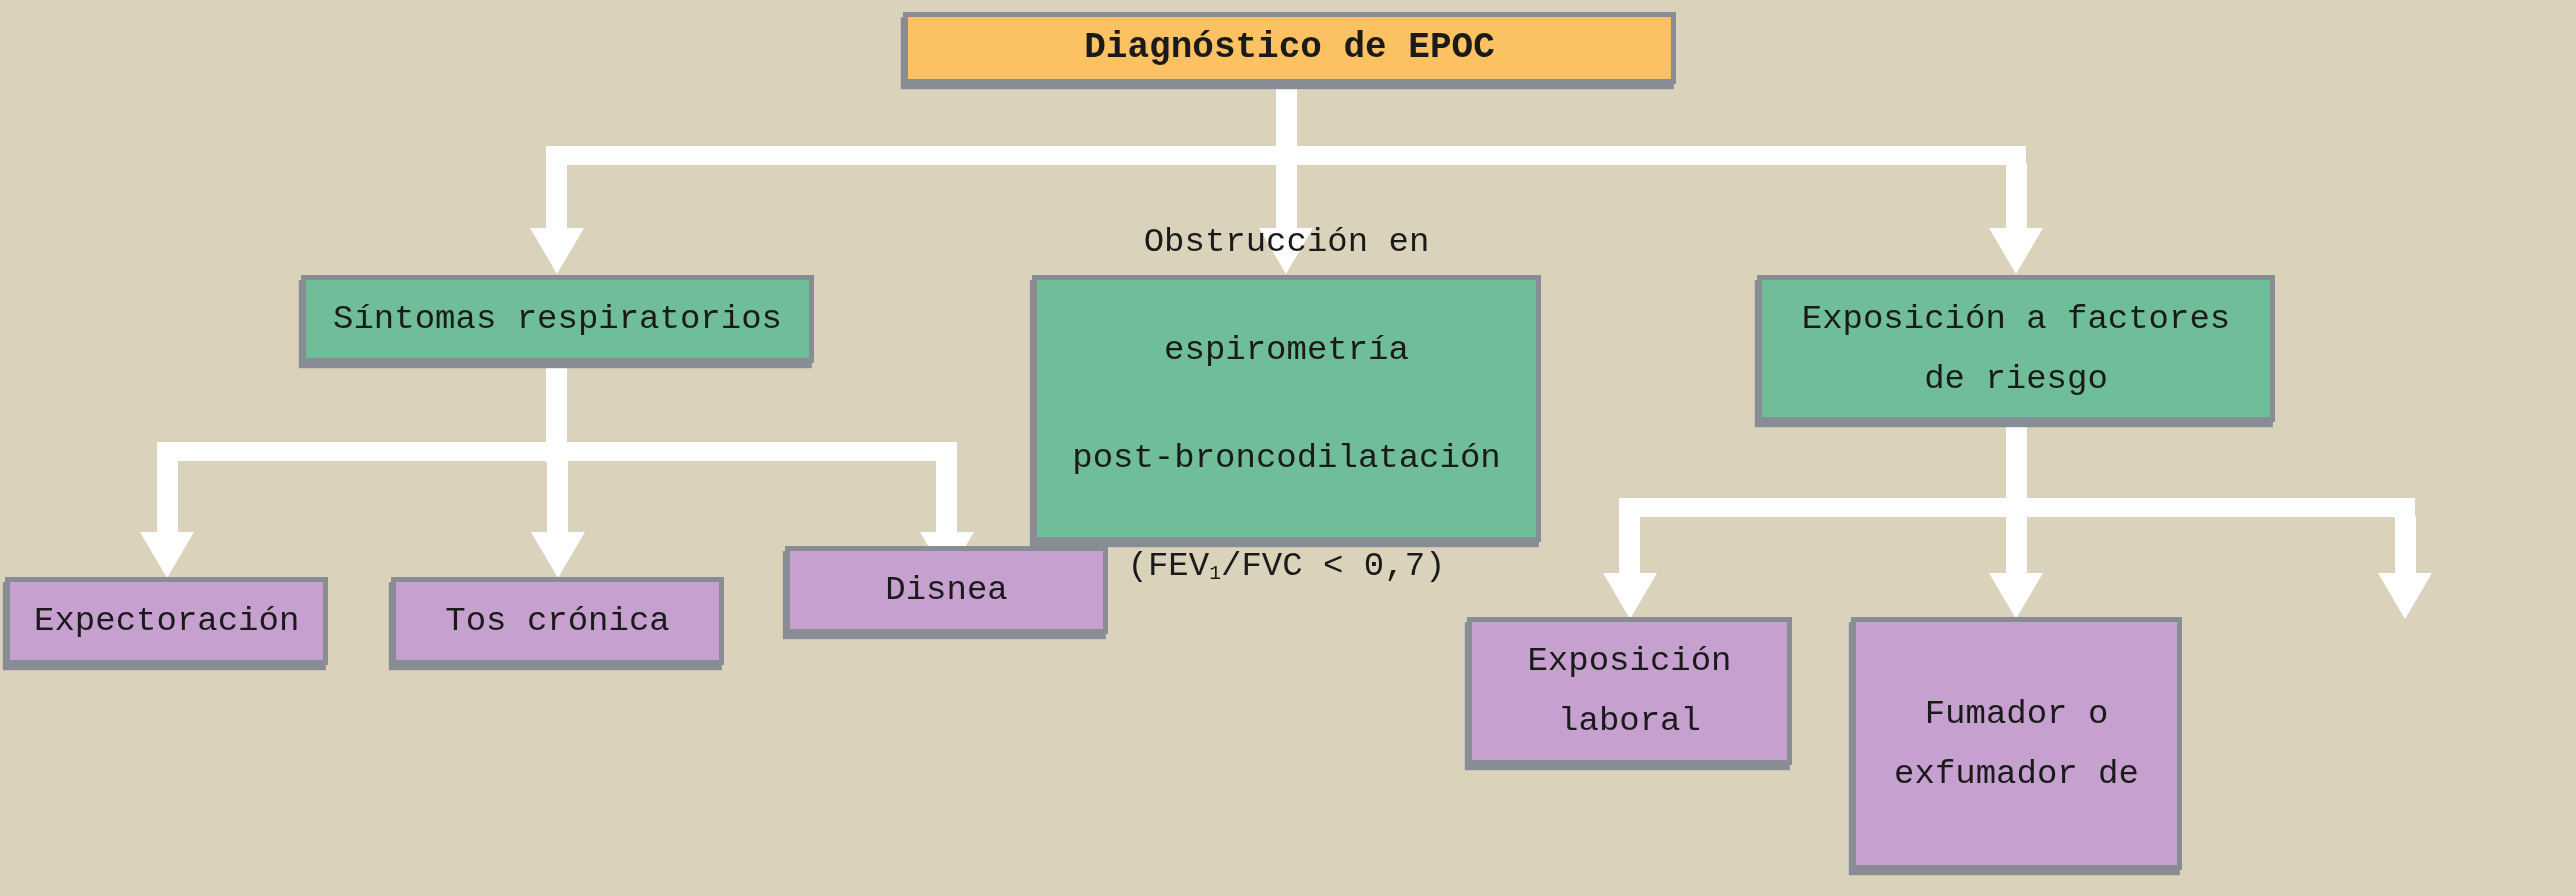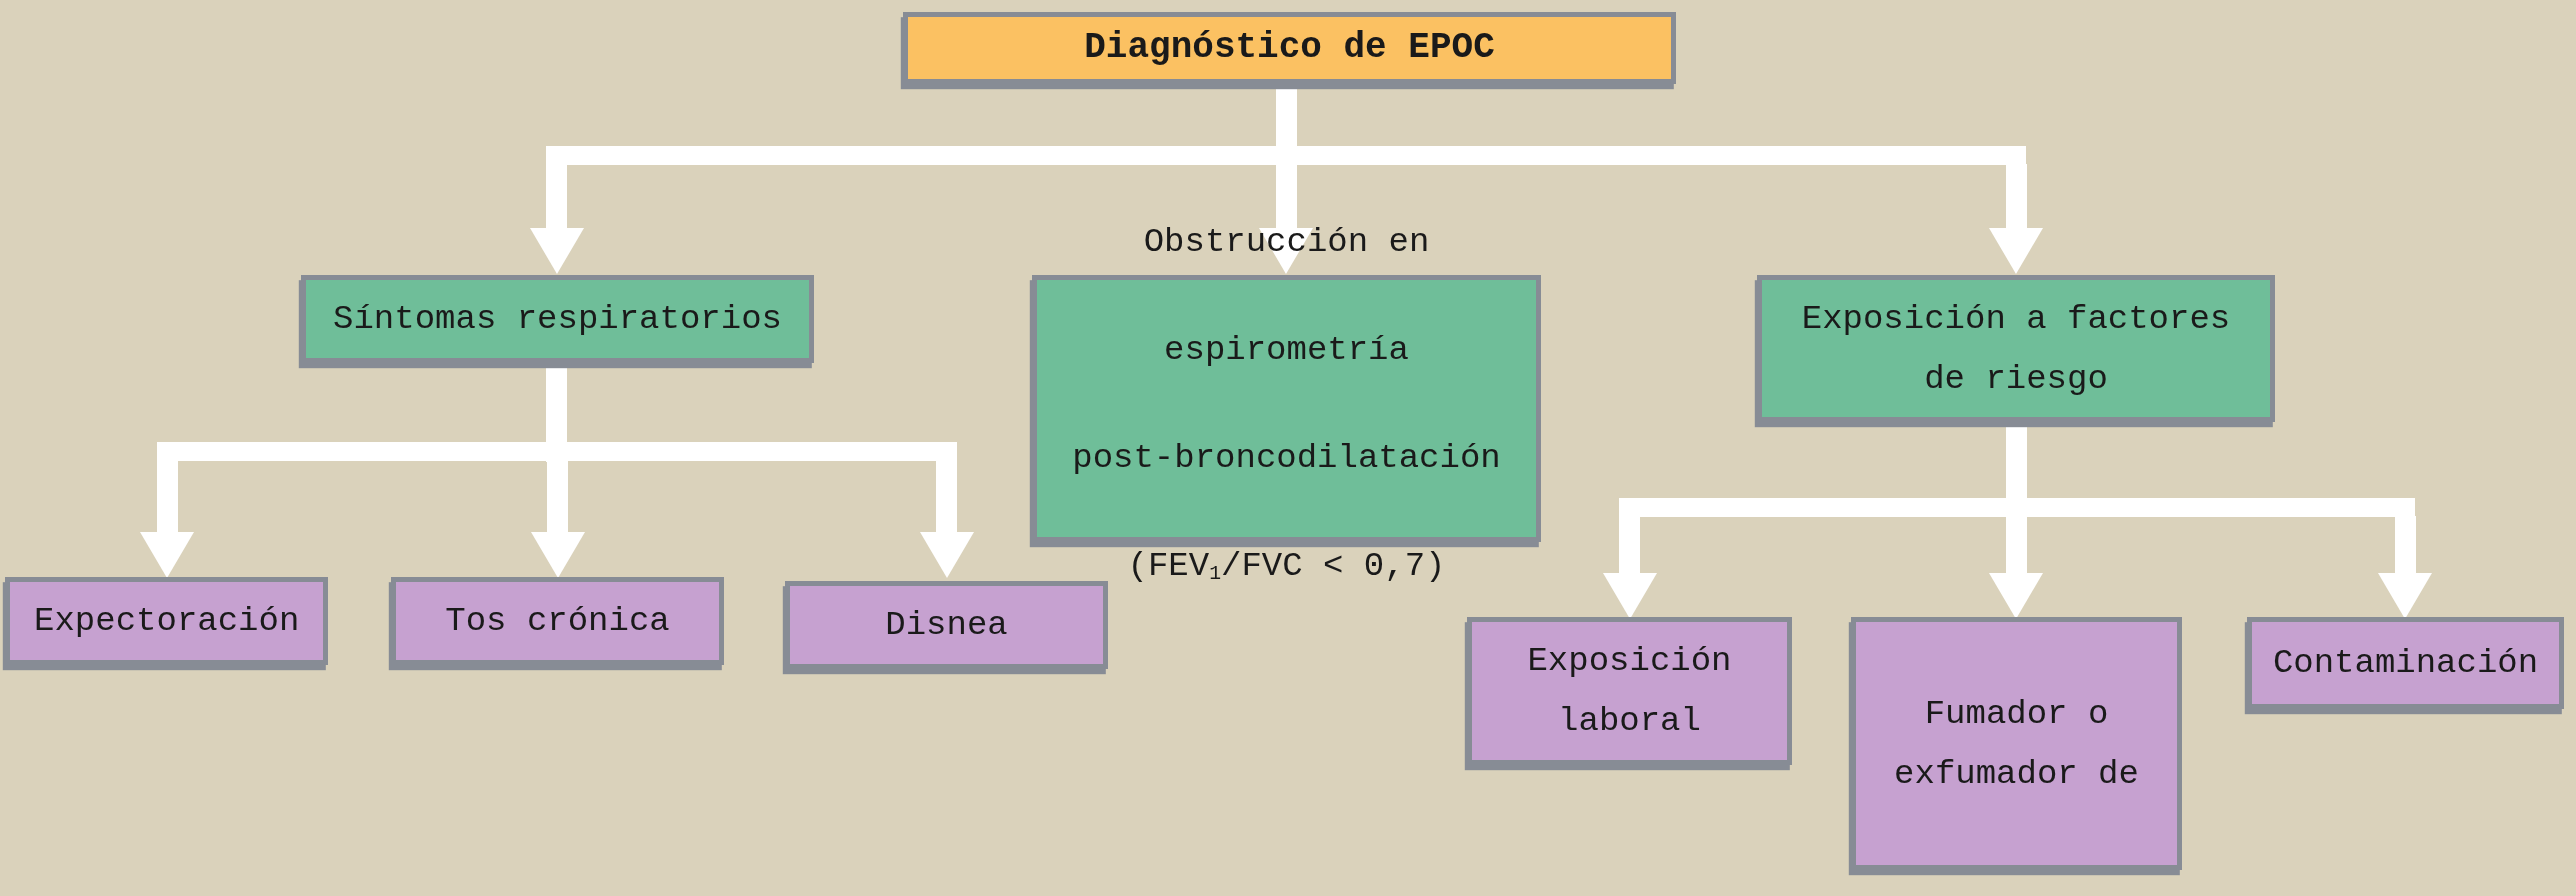--- a/index.html
+++ b/index.html
@@ -110,32 +110,29 @@
   </div>
 
   <div class="node leaf-node" style="left:5.2px;top:577px;width:323px;height:88px;">
     <span class="line">Expectoración</span>
   </div>
 
   <div class="node leaf-node" style="left:391px;top:577px;width:333px;height:88px;">
     <span class="line">Tos crónica</span>
   </div>
 
-  <div class="node leaf-node" style="left:785px;top:581px;width:323px;height:88px;">
+  <div class="node leaf-node" style="left:785px;top:546px;width:323px;height:88px;">
     <span class="line">Disnea</span>
   </div>
 
   <div class="node leaf-node" style="left:1467px;top:617px;width:325px;height:148px;">
     <span class="line">Exposición</span>
     <span class="line">laboral</span>
   </div>
 
   <div class="node leaf-node" style="left:1851px;top:617px;width:331px;height:253px;">
     <span class="line">Fumador o</span>
     <span class="line">exfumador de</span>
   </div>
 
-  <div class="node leaf-node" style="left:2247px;top:617px;width:317px;height:92px;">
-    <span class="line">Contaminación</span>
-  </div>
 
 </div>
 
 
 </body></html>

